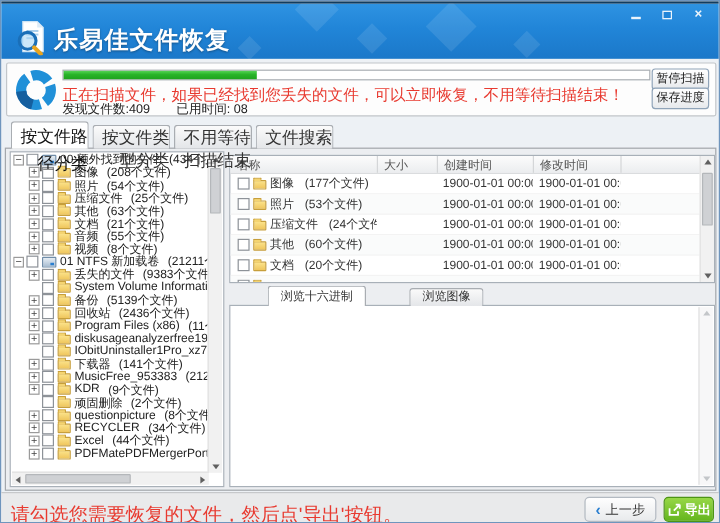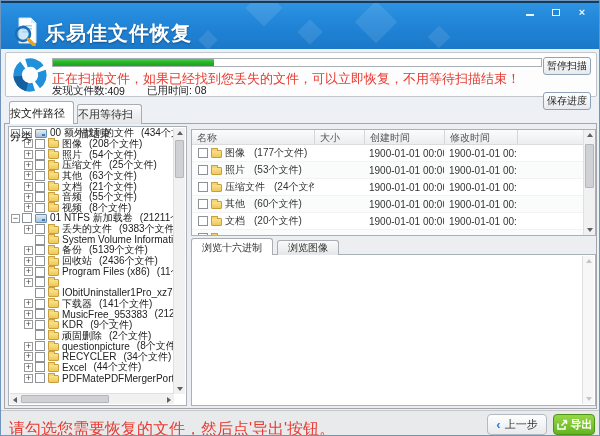--- a/index.html
+++ b/index.html
@@ -35,22 +35,22 @@
   .scan-info { position:absolute; left:46px; top:31px; font-size:10.5px; color:#222;
     display:flex; align-items:center; white-space:nowrap; }
   .scan-info .seg { margin-right:22px; }
   .scan-info .val { margin:0 22px 0 0; }
   .sbtn { position:absolute; right:5px; width:48px; height:18px; font-size:10px; color:#222;
     text-align:center; line-height:16px; border:1px solid #8fa3b8; border-radius:3px;
     background:linear-gradient(180deg,#ffffff,#e7e9ec); cursor:default; }
 
   
   .tabs { position:absolute; left:8px; top:100px; height:23px; display:flex; gap:3px; z-index:5; }
-  .tab { width:65px; height:20px; margin-top:3px; line-height:19px; text-align:left;
-    font-size:11px; color:#333; background:linear-gradient(180deg,#fbfbfb,#e3e5e8);
+  .tab { width:65px; height:20px; margin-top:3px; line-height:19px; text-align:right;
+    font-size:14px; color:#333; background:linear-gradient(180deg,#fbfbfb,#e3e5e8);
     border:1px solid #a9adb2; border-bottom:none; border-radius:3px 3px 0 0; cursor:default; }
   .tab.active { height:23px; margin-top:0; line-height:23px; background:#fff; color:#111; }
 
   
   .content { position:absolute; left:3px; top:122px; width:593px; height:286px;
     background:#eceef1; border:1px solid #a3a7ac; }
 
   
   .treepanel { position:absolute; left:7px; top:125px; width:179px; height:280px;
     background:#fff; border:1px solid #a8b0b8; z-index:2; }
@@ -96,21 +96,21 @@
   .fc-name { width:122px; padding-left:6px; }
   .fc-size { width:50px; padding-left:5px; }
   .fc-created { width:80px; padding-left:5px; }
   .fc-modified { width:73px; padding-left:5px; }
   .fcnt { margin-left:9px; }
 
   
   .ptabs { position:absolute; left:190px; top:237px; height:17px; display:flex; gap:4px; z-index:3; }
   .ptab { height:15px; margin-top:2px; padding:0 10px; line-height:14px; font-size:10px; color:#333;
     background:linear-gradient(180deg,#fafafa,#e4e6e9); border:1px solid #a9adb2; border-bottom:none;
-    border-radius:3px 3px 0 0; cursor:default; }
+    border-radius:3px 3px 0 0; cursor:default;margin-left:32px; }
   .ptab.active { height:17px; margin-top:0; line-height:17px; background:#fff; }
   .hexpanel { position:absolute; left:190px; top:253px; width:405px; height:152px;
     background:#fff; border:1px solid #a8b0b8; z-index:2; }
 
   
   .footer { position:absolute; left:0; top:409px; width:600px; height:27px;
     background:#e9eaeb; border-top:1px solid #c6c8ca; }
   .hint { position:absolute; left:8px; top:8px; font-size:16px; color:#e83a30; white-space:nowrap; }
   .back-btn { position:absolute; left:486px; top:3px; width:60px; height:21px; border-radius:4px;
     border:1px solid #b3bac2; background:linear-gradient(180deg,#fefefe,#e8eaec);
@@ -165,26 +165,28 @@
     <div class="progress">
       <div class="progress-fill" id="progress-fill" style="width: 33%;"></div>
     </div>
     <div class="scan-msg">正在扫描文件，如果已经找到您丢失的文件，可以立即恢复，不用等待扫描结束！</div>
     <div class="scan-info">
       <span>发现文件数:</span>
       <span class="val">409</span>
       <span>已用时间: 08</span>
     </div>
     <div class="sbtn" style="top:4px;">暂停扫描</div>
-    <div class="sbtn" style="top:39px;">保存进度</div>
+    <div class="sbtn" style="top:20px;">保存进度</div>
   </div>
 
   <div class="tabs">
     <div class="tab active">按文件路径分类</div>
+    <div class="tab">按文件类型分类</div>
     <div class="tab">不用等待扫描结束</div>
+    <div class="tab">文件搜索</div>
   </div>
 
   <div class="content"></div>
 
   <div class="treepanel">
     <div class="tree-items" id="tree-items">
         <div class="trow">
           <span class="exp">−</span>
           <span class="cb"></span>
           <span class="drive-ic"></span>
@@ -278,20 +280,21 @@
           <span class="exp">+</span>
           <span class="cb"></span>
           <span class="folder-ic"></span>
           <span class="tlbl">Program Files (x86)</span>
           <span class="tcnt">(11个文件)</span>
         </div>
         <div class="trow ind">
           <span class="exp">+</span>
           <span class="cb"></span>
           <span class="folder-ic"></span>
+          <span class="tlbl">diskusageanalyzerfree19</span>
         </div>
         <div class="trow ind">
           <span class="exp none"></span>
           <span class="cb"></span>
           <span class="folder-ic"></span>
           <span class="tlbl">IObitUninstaller1Pro_xz7.com</span>
         </div>
         <div class="trow ind">
           <span class="exp">+</span>
           <span class="cb"></span>

